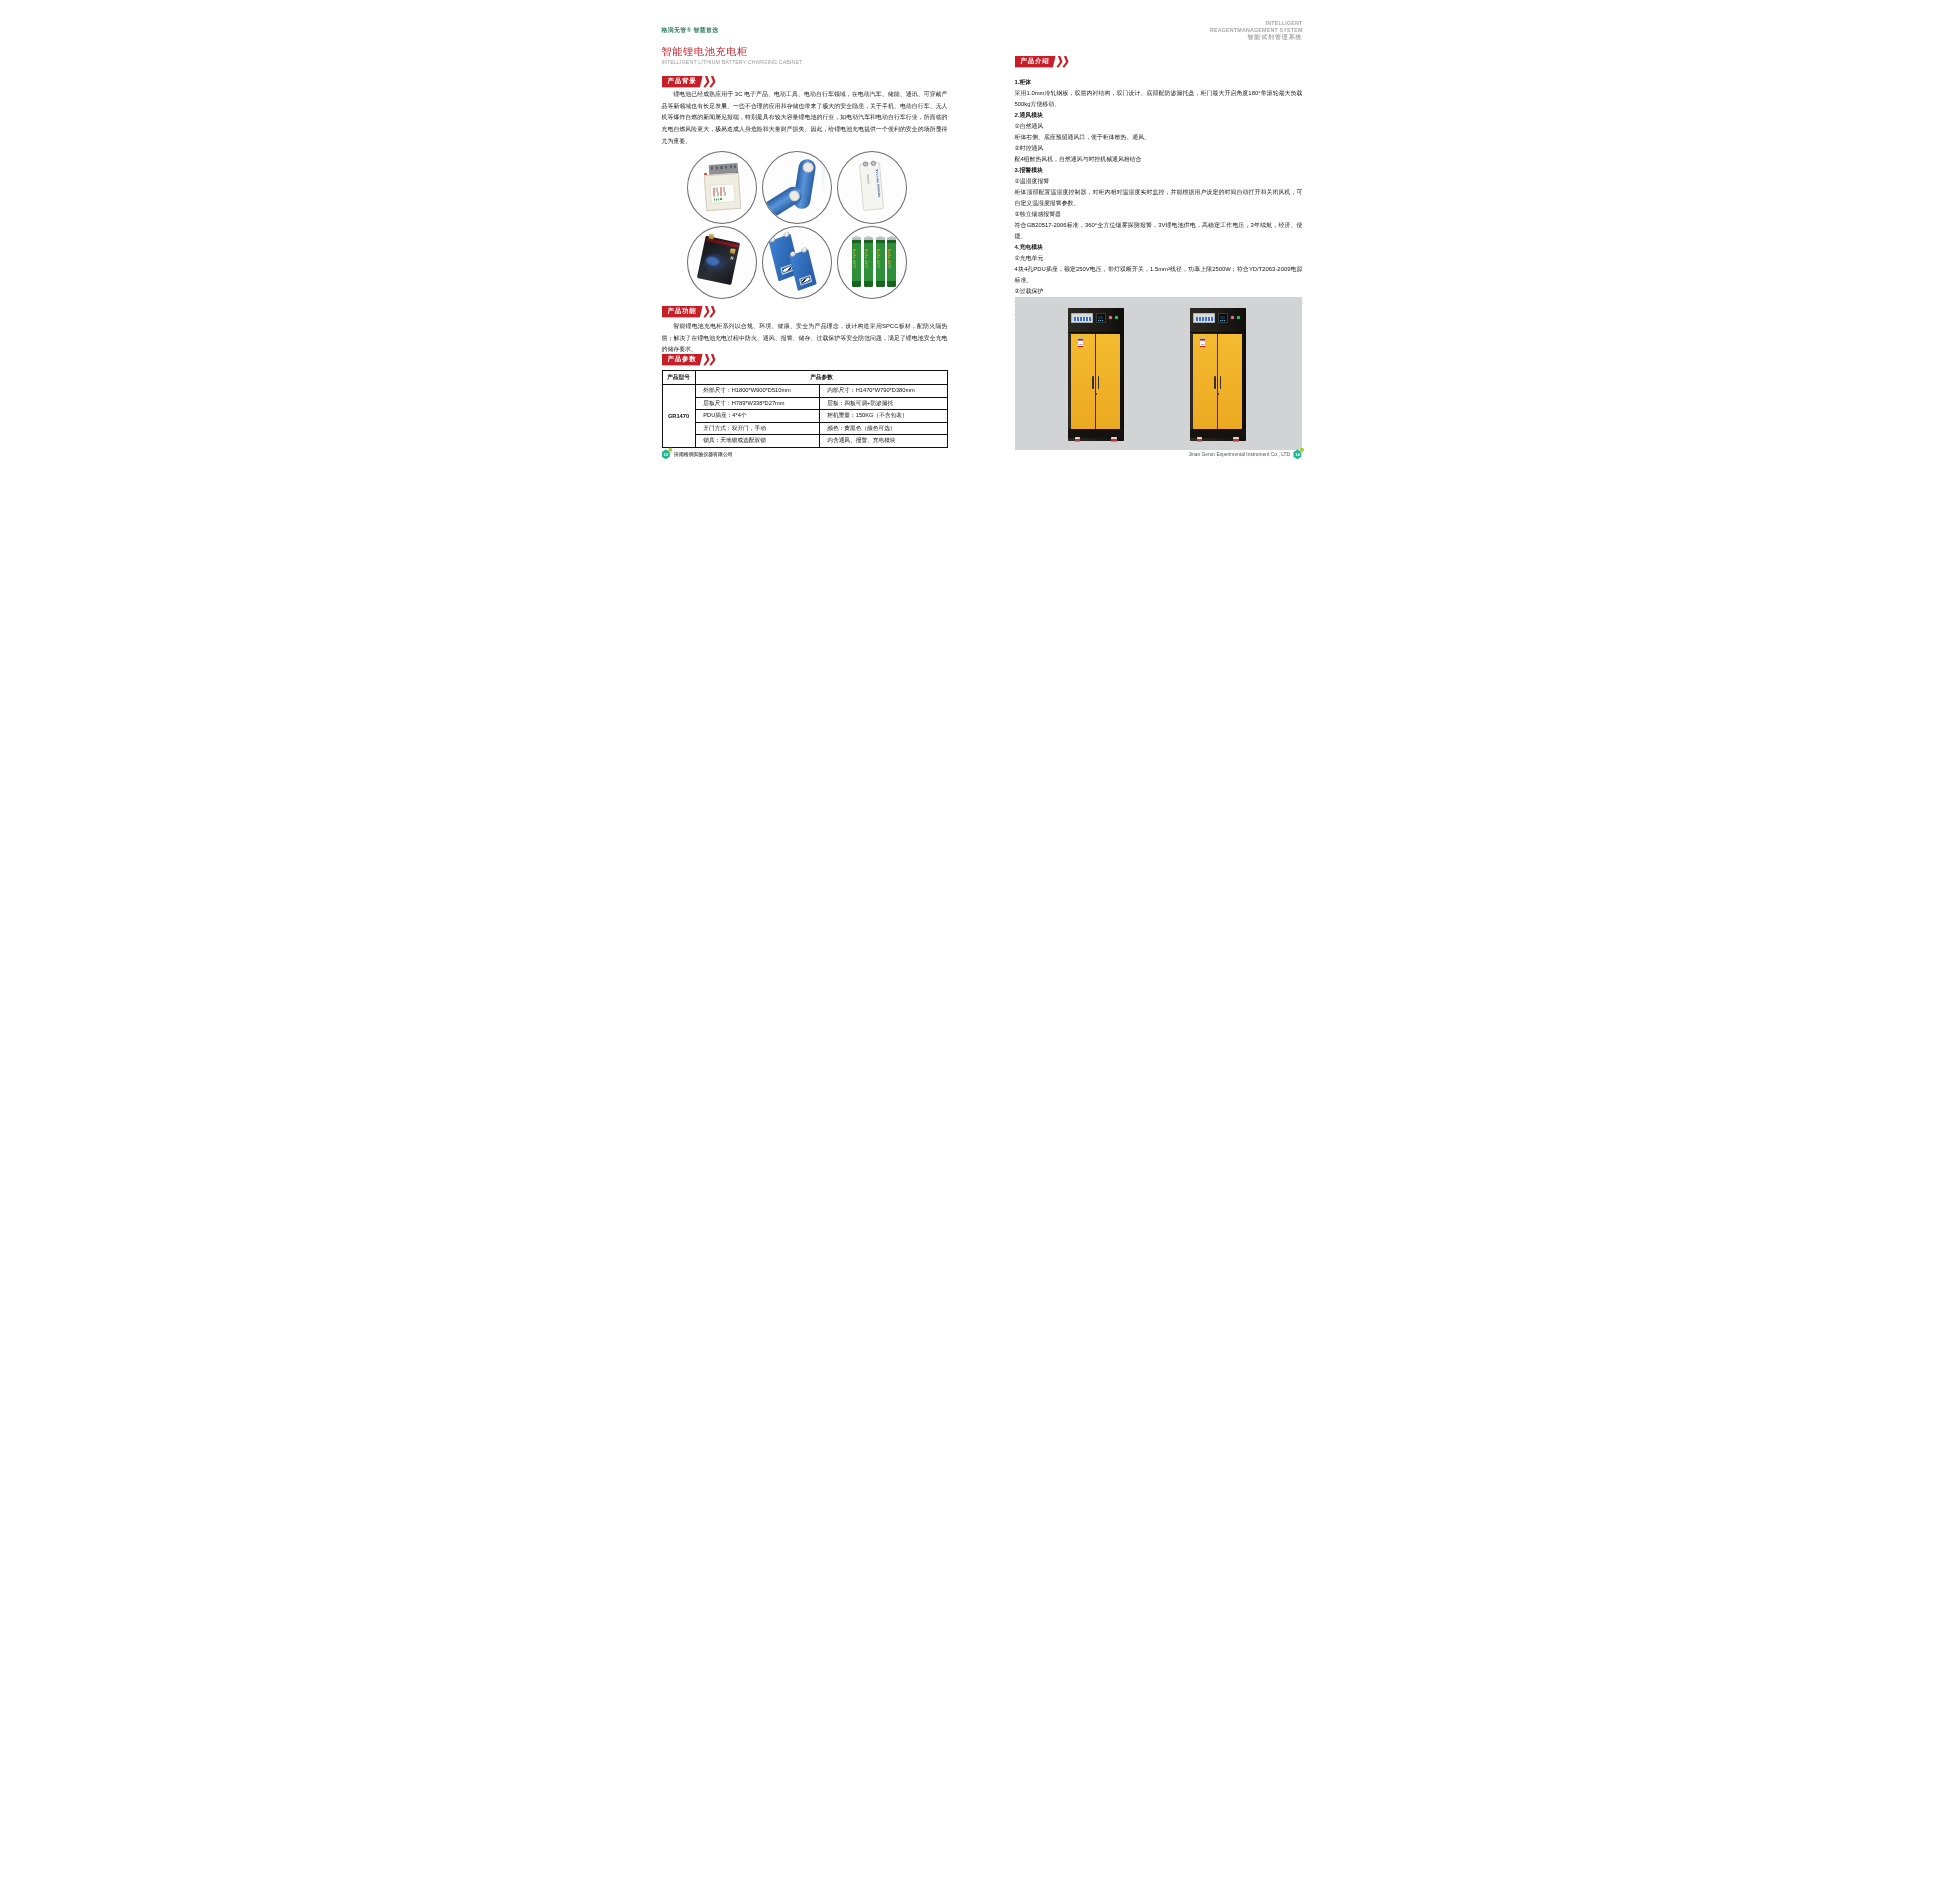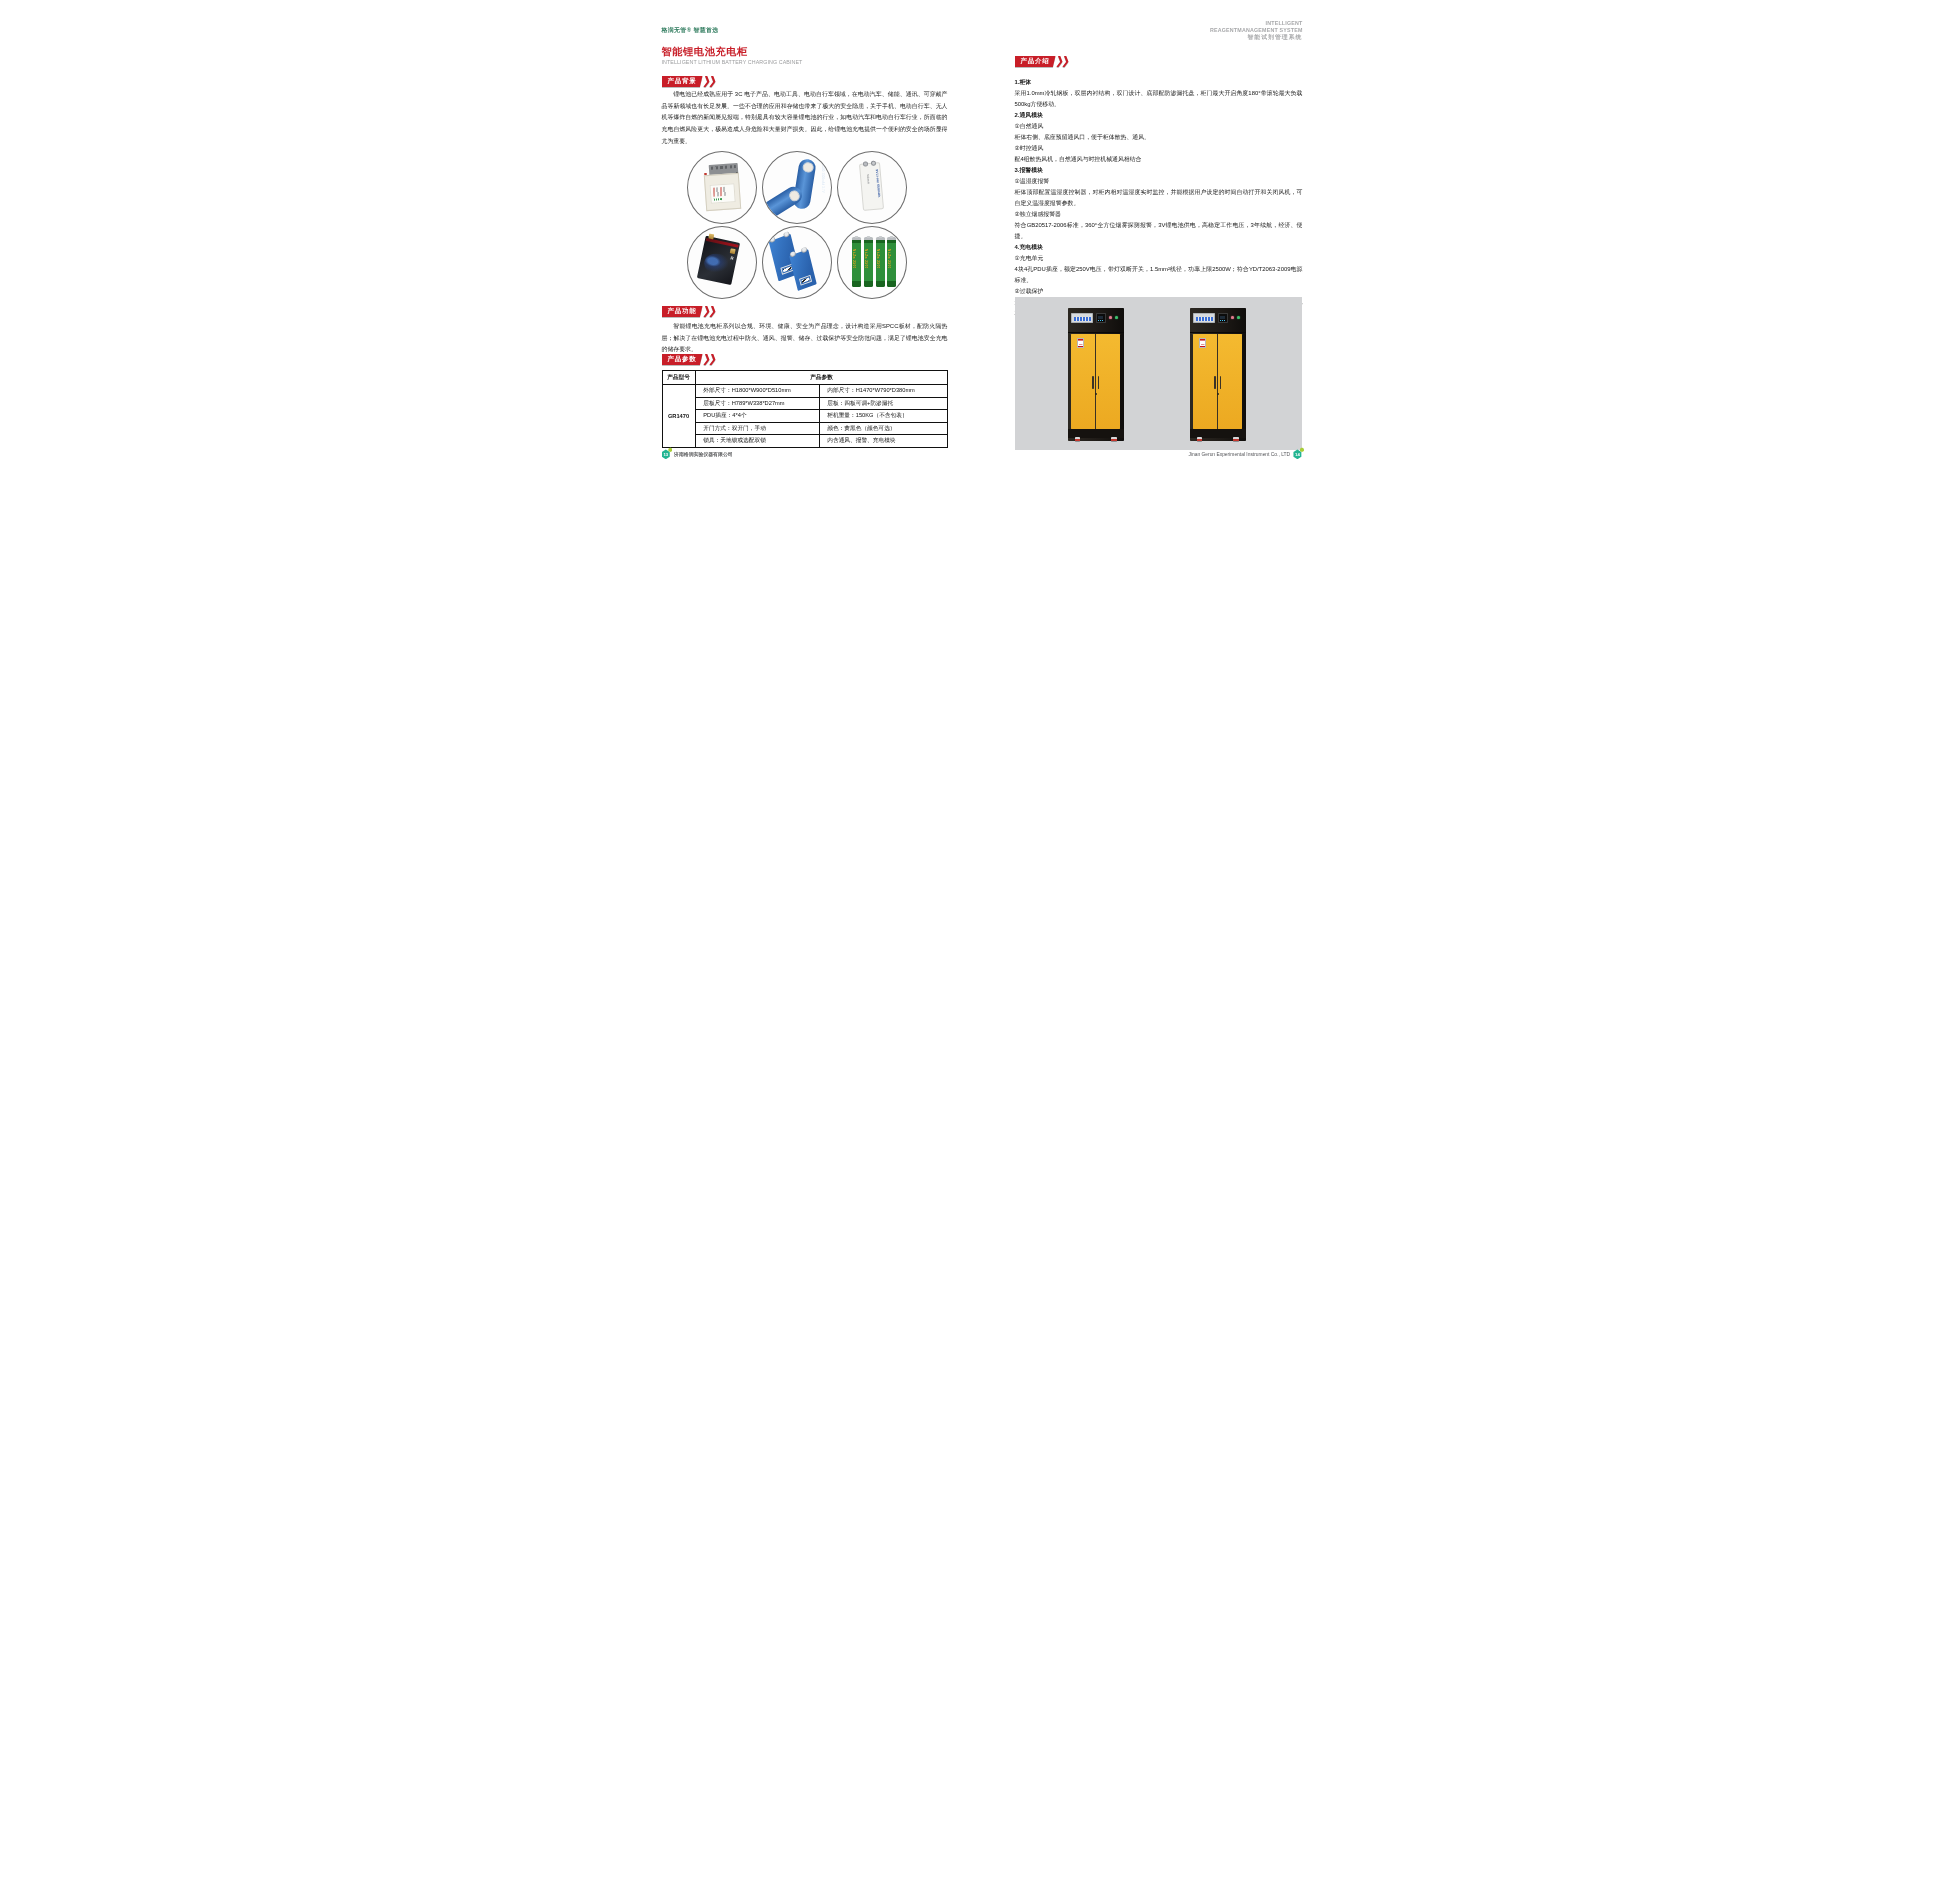--- a/index.html
+++ b/index.html
@@ -6,21 +6,21 @@
   html,body { background:#ffffff; }
   body { font-family:"Liberation Sans","DejaVu Sans",sans-serif; }
   .page { position:relative; width:698px; height:474px; background:#ffffff; overflow:hidden; margin:0 auto; }
 
   
   .slogan { position:absolute; left:33px; top:26px; font-size:5.9px; font-weight:bold; color:#2D7A5C; letter-spacing:0.4px; }
   .hdr-right { position:absolute; right:24px; top:20.3px; text-align:right; color:#A7A8AA; }
   .hdr-right .en { font-size:5.3px; letter-spacing:0.2px; line-height:6.6px; font-weight:bold; }
   .hdr-right .cn { font-size:5.9px; letter-spacing:1px; line-height:7.4px; margin-top:0.4px; font-weight:bold; }
 
-  .page-title { position:absolute; left:33px; top:45px; font-size:10.2px; font-weight:bold; color:#C81E28; letter-spacing:0.6px; }
+  .page-title { position:absolute; left:33px; top:45px; font-size:10.2px; font-weight:normal; color:#C81E28; letter-spacing:0.6px; }
   .page-subtitle { position:absolute; left:33px; top:59px; font-size:5.3px; color:#9C9D9F; letter-spacing:0.1px; }
 
   
   .banner { position:absolute; height:11.3px; display:flex; align-items:stretch; filter:drop-shadow(0.6px 1px 0.6px rgba(110,110,110,0.45)); }
   .banner .box { width:41px; background:#C81E28; color:#fff; font-size:6.5px; font-weight:bold; letter-spacing:0.8px; display:flex; align-items:center; justify-content:center; clip-path:polygon(0 0,100% 0,calc(100% - 2.7px) 100%,0 100%); }
   .banner .chev { width:5.5px; height:11.3px; background:#C81E28; margin-left:1.2px; transform:skewX(-10deg); clip-path:polygon(0 0,42% 0,100% 50%,42% 100%,0 100%,58% 50%); }
   .banner .chev.c2 { margin-left:0.8px; }
 
   
   .para { position:absolute; left:33px; width:286px; font-size:5.9px; color:#161616; text-align:justify; }

